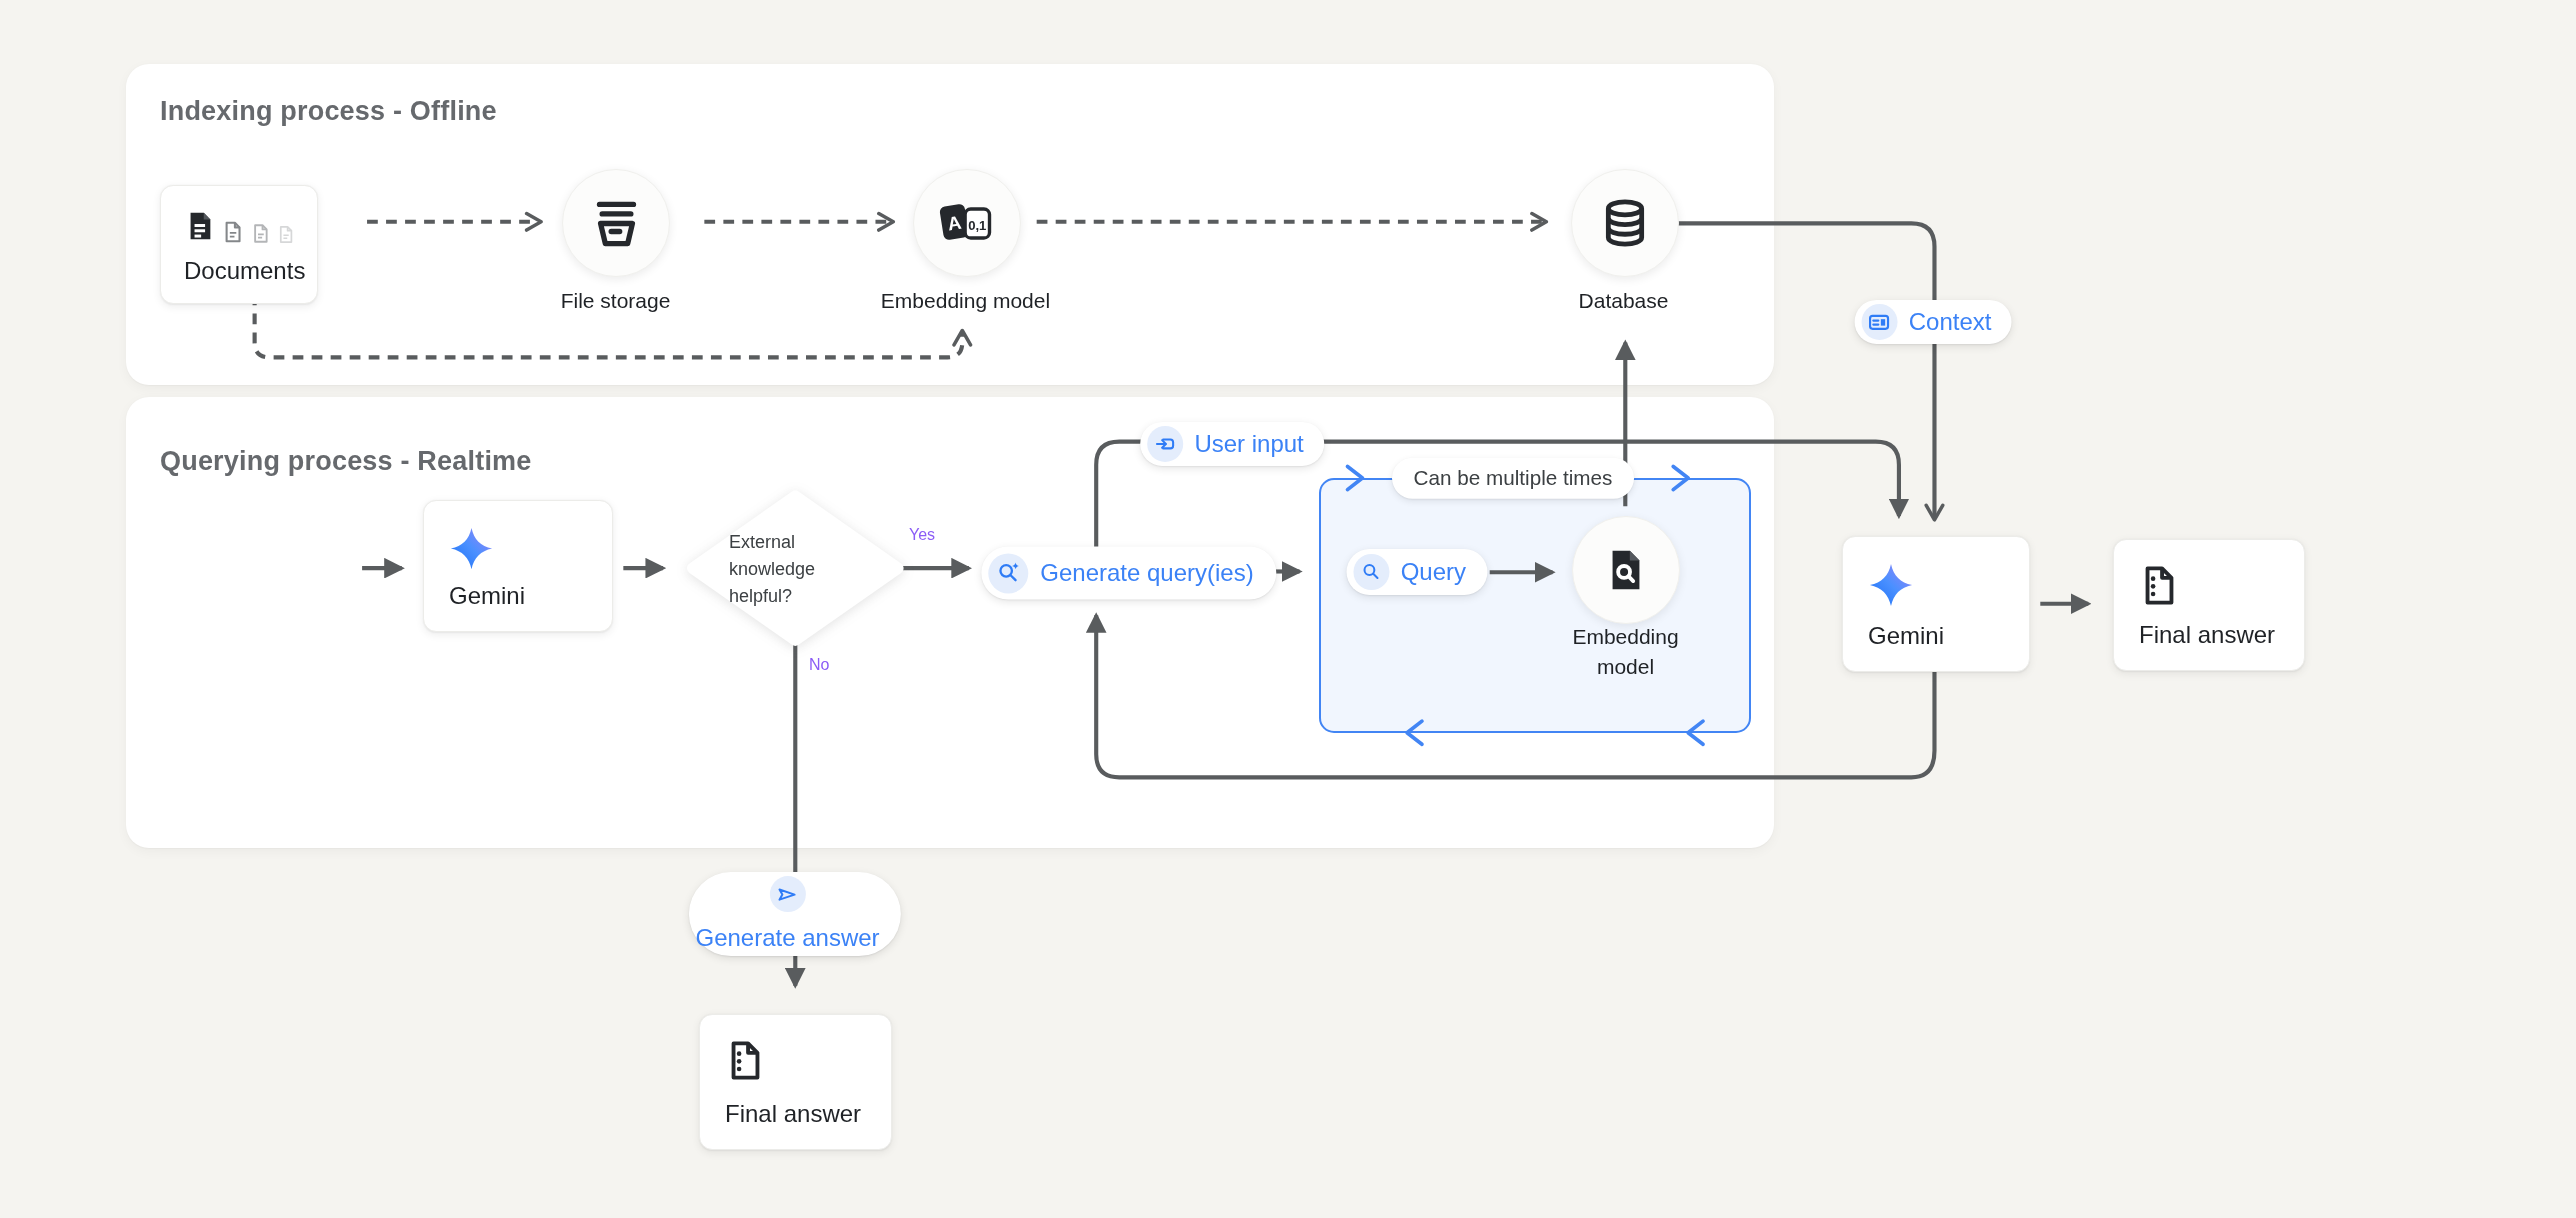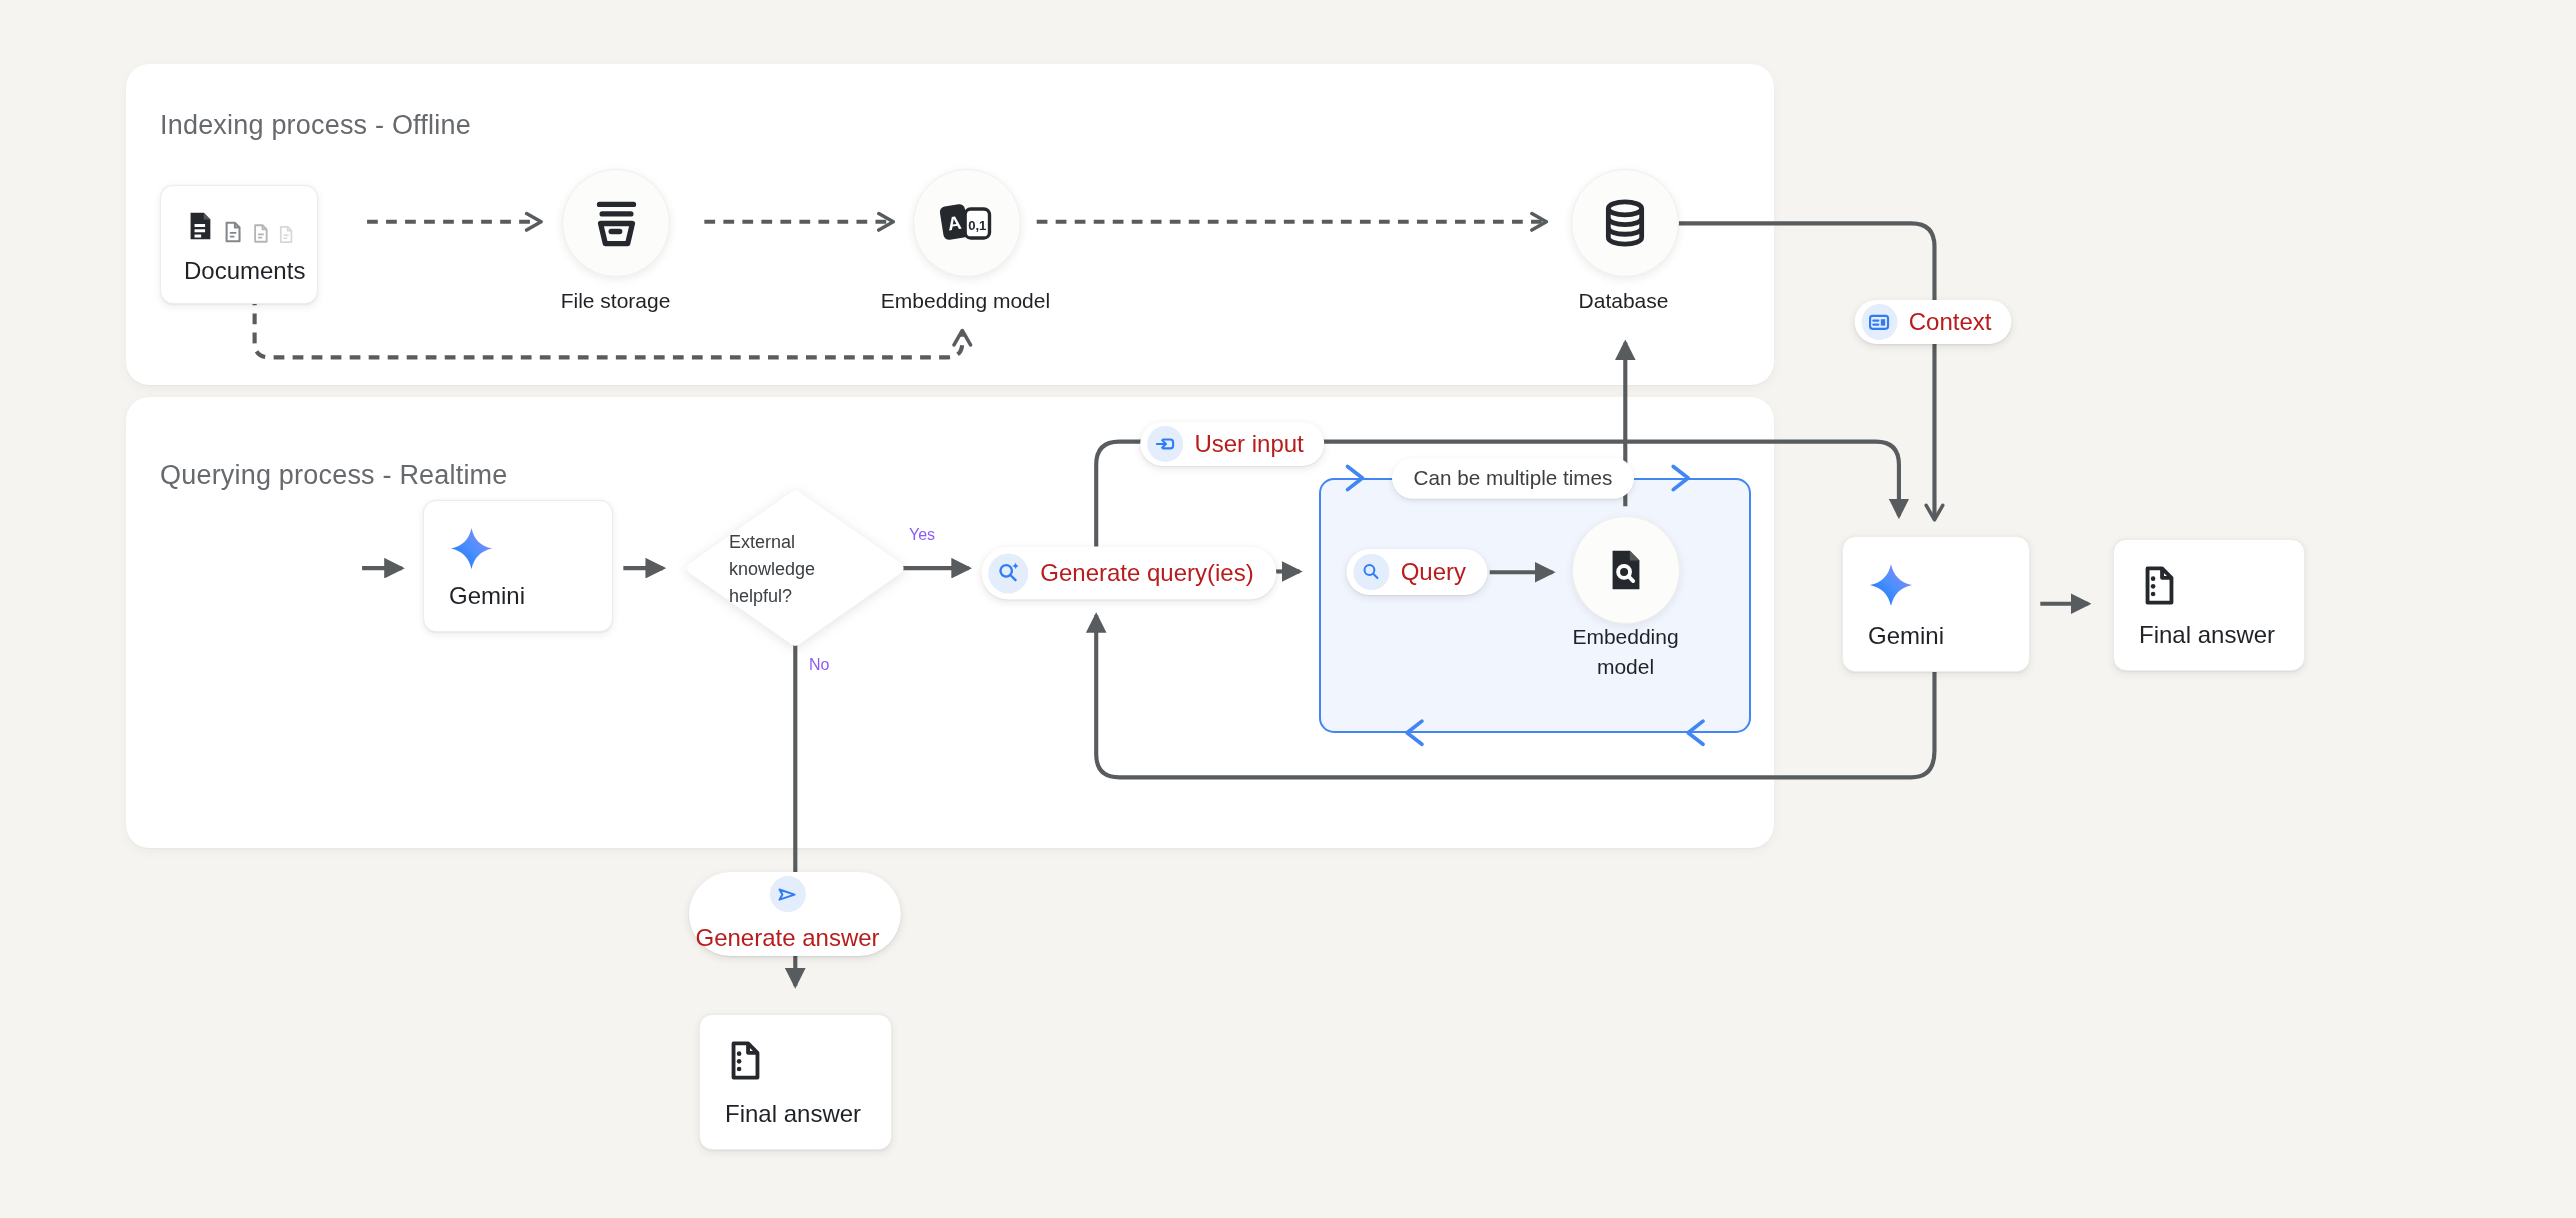--- a/index.html
+++ b/index.html
@@ -1,32 +1,32 @@
 <!DOCTYPE html>
 <html style="font-size:13.2px"><head>
 <meta charset="utf-8">
 <style>
   html,body{margin:0;padding:0;background:#F5F4F0;}
   .canvas{position:relative;width:2576px;height:1219px;background:#F5F4F0;
           font-family:"Liberation Sans",sans-serif;color:#202124;overflow:hidden;}
   .panel{position:absolute;background:#FFFFFF;border-radius:23px;
          box-shadow:0 0.8px 1.7px rgba(0,0,0,.03),0 3.3px 11.6px rgba(0,0,0,.04);}
-  .section-title{position:absolute;font-size:27px;font-weight:400;color:#66696D;letter-spacing:0.2px;margin-top:14px;}
+  .section-title{position:absolute;font-size:27px;font-weight:700;color:#66696D;letter-spacing:0.2px;}
   .card{position:absolute;background:#fff;border:0.8px solid #ECECE9;border-radius:13.2px;
         box-shadow:0 0.8px 1.7px rgba(0,0,0,.05),0 2.5px 8.3px rgba(0,0,0,.07);
         display:flex;flex-direction:column;justify-content:space-between;padding:25px 25px 21.5px 25px;box-sizing:border-box;}
   .card-label{font-size:24px;font-weight:500;color:#1F2226;white-space:nowrap;}
   .circle{position:absolute;width:106px;height:106px;border-radius:50%;background:#FCFCFB;
           border:0.8px solid #F0F0ED;box-shadow:0 2.5px 10px rgba(0,0,0,.08);
           display:flex;align-items:center;justify-content:center;}
   .circle-label{position:absolute;width:265px;text-align:center;font-size:21px;font-weight:500;color:#1F2226;}
   .pill{position:absolute;display:flex;align-items:center;gap:11.6px;background:#fff;border-radius:826px;
         padding:5.8px 21.5px 5.8px 7.4px;box-shadow:0 0.8px 1.7px rgba(0,0,0,.08),0 2.5px 8.3px rgba(0,0,0,.10);
         transform:translate(-50%,-50%);white-space:nowrap;}
-  .pill-text{font-size:24px;color:#b91c1c;}
+  .pill-text{font-size:24px;color:#3b82f6;}
   .chip{width:38px;height:38px;border-radius:50%;background:#E4EDFC;display:flex;align-items:center;justify-content:center;flex-shrink:0;}
   .tag{position:absolute;background:#fff;border-radius:826px;padding:8.3px 21.5px;font-size:20.7px;color:#3C4043;
        box-shadow:0 0.8px 1.7px rgba(0,0,0,.07),0 2.5px 7.4px rgba(0,0,0,.09);transform:translate(-50%,-50%);white-space:nowrap;}
   .blue-box{position:absolute;left:1319px;top:478px;width:432px;height:255px;box-sizing:border-box;
             border:2.5px solid #4285F4;border-radius:15px;background:#F1F6FE;}
   .flow-label{position:absolute;font-size:16px;color:#8b5cf6;}
   .diamond-text{position:absolute;left:729px;top:529px;width:132px;text-align:left;
                 font-size:18px;line-height:1.5;color:#3C4043;}
   svg.lines{position:absolute;left:0;top:0;pointer-events:none;}
   .diamond-svg{position:absolute;left:0;top:0;pointer-events:none;

